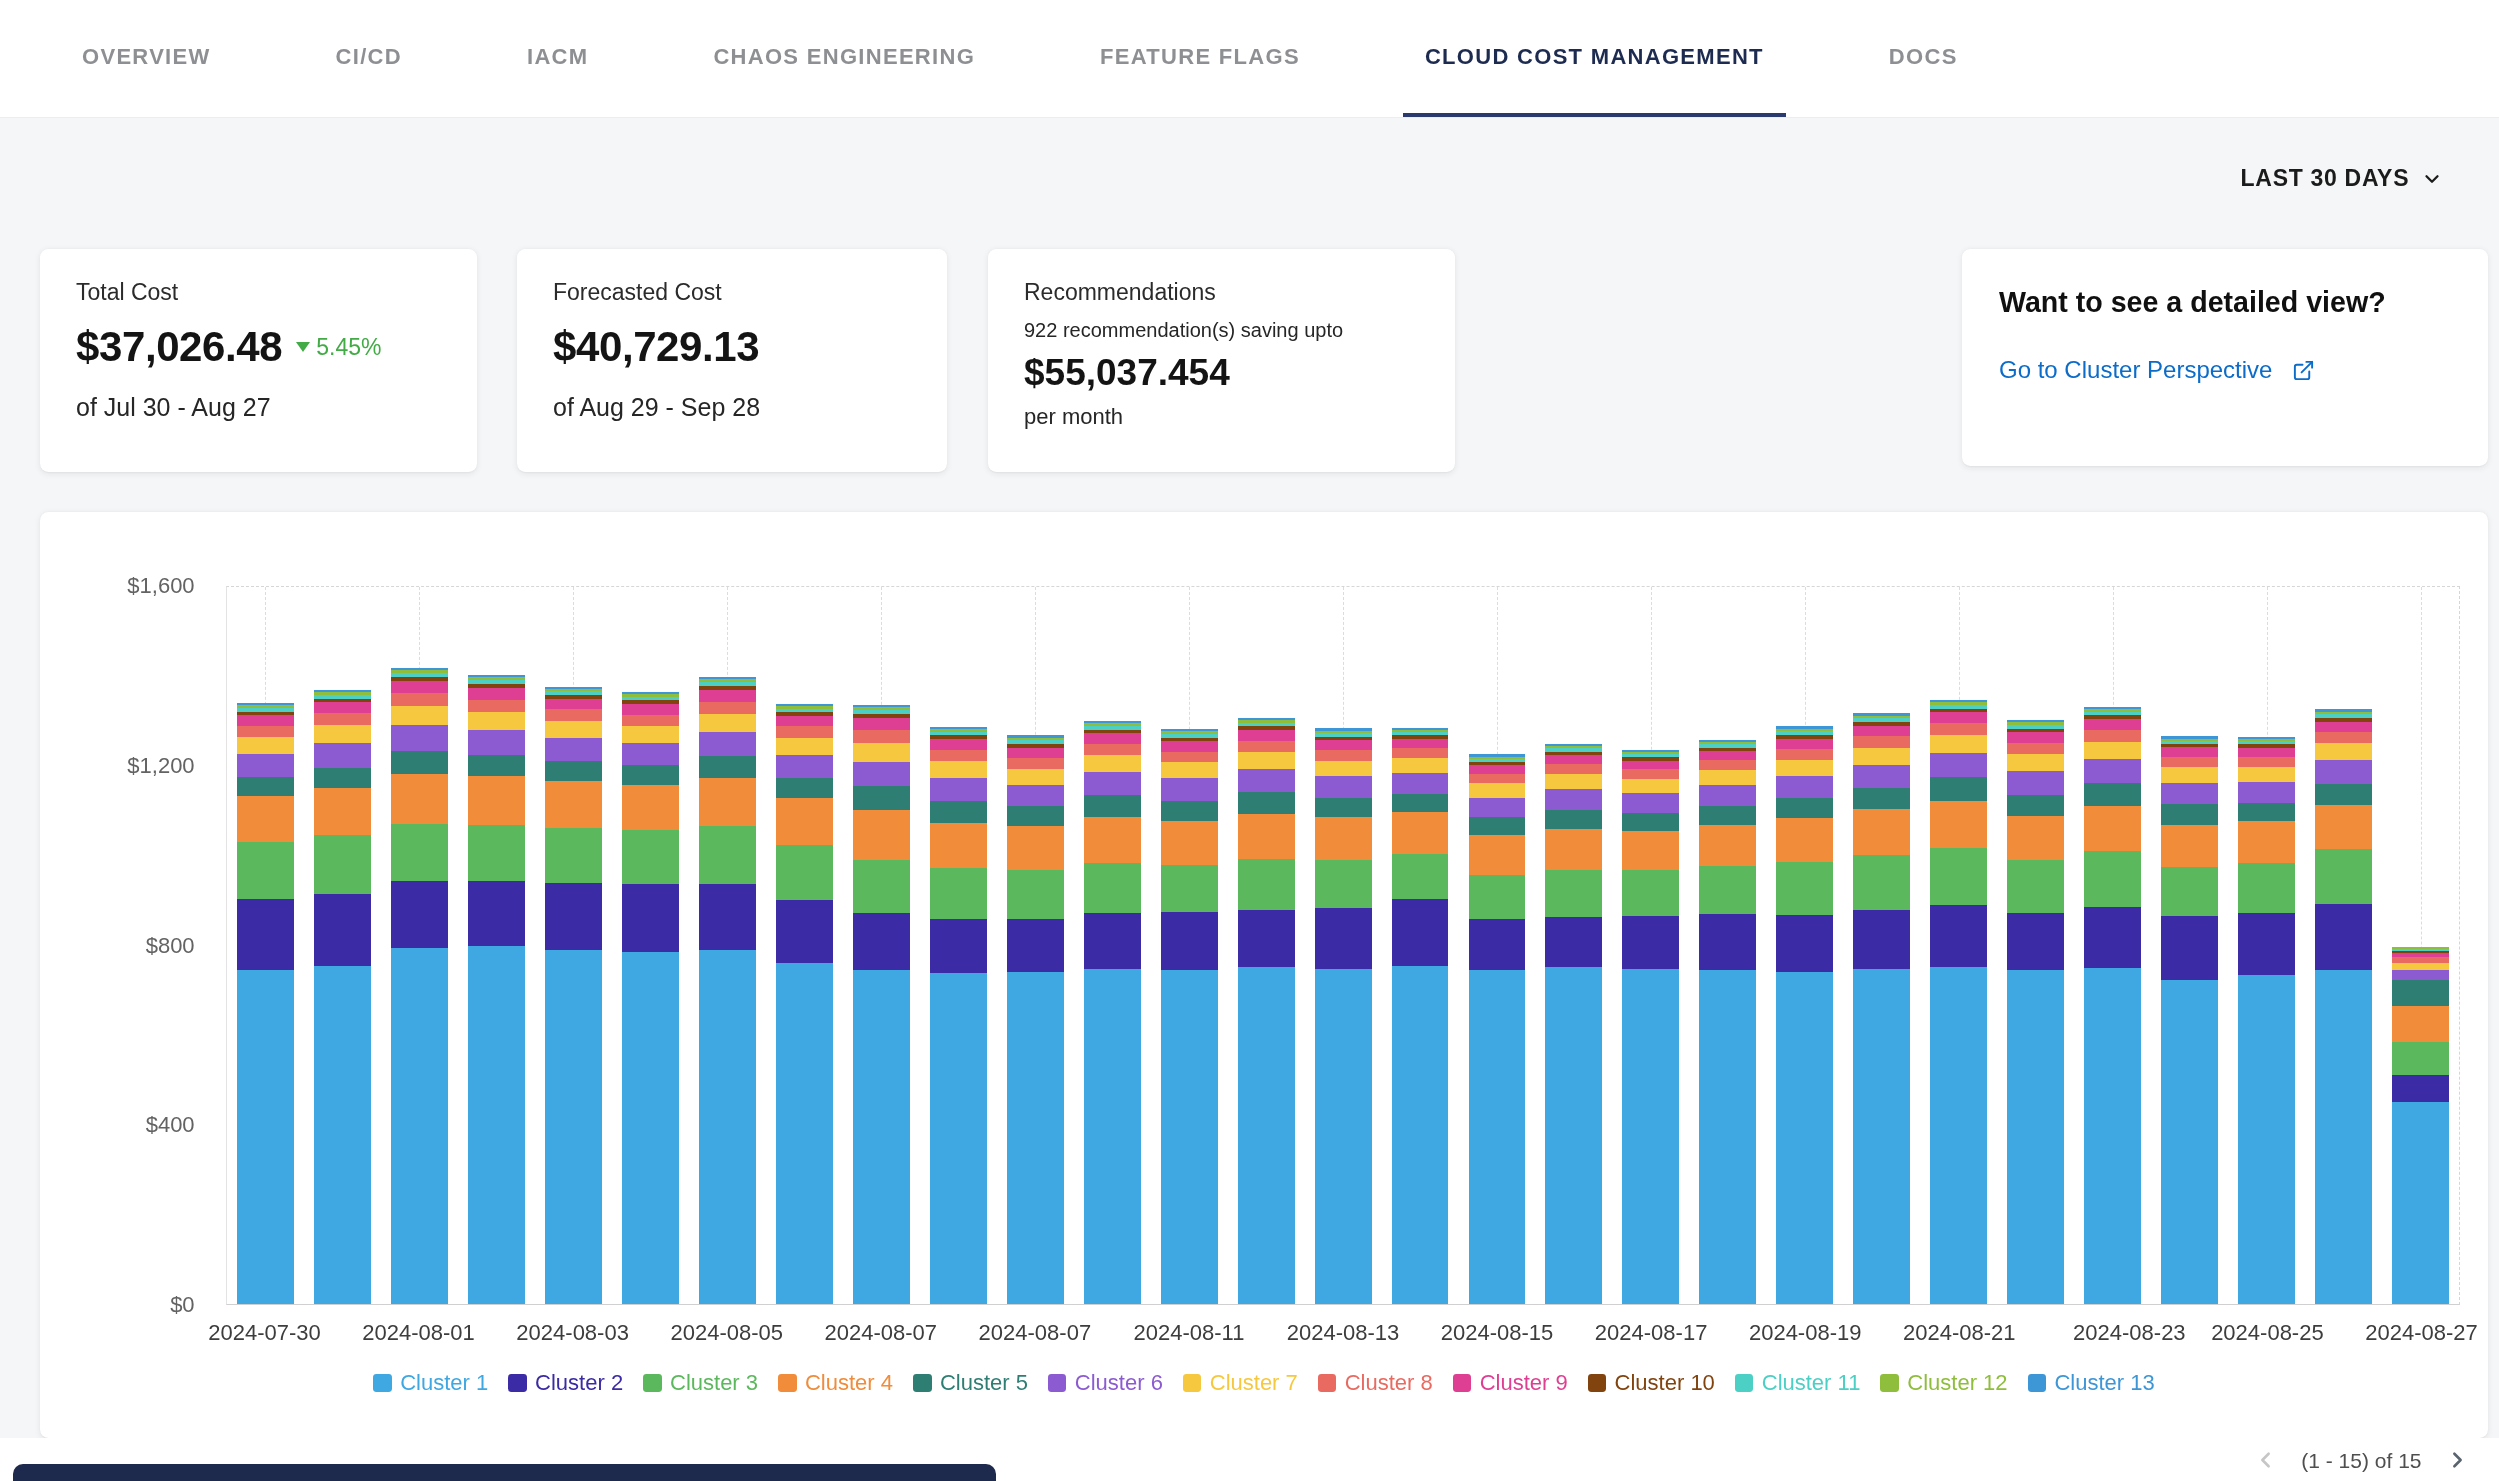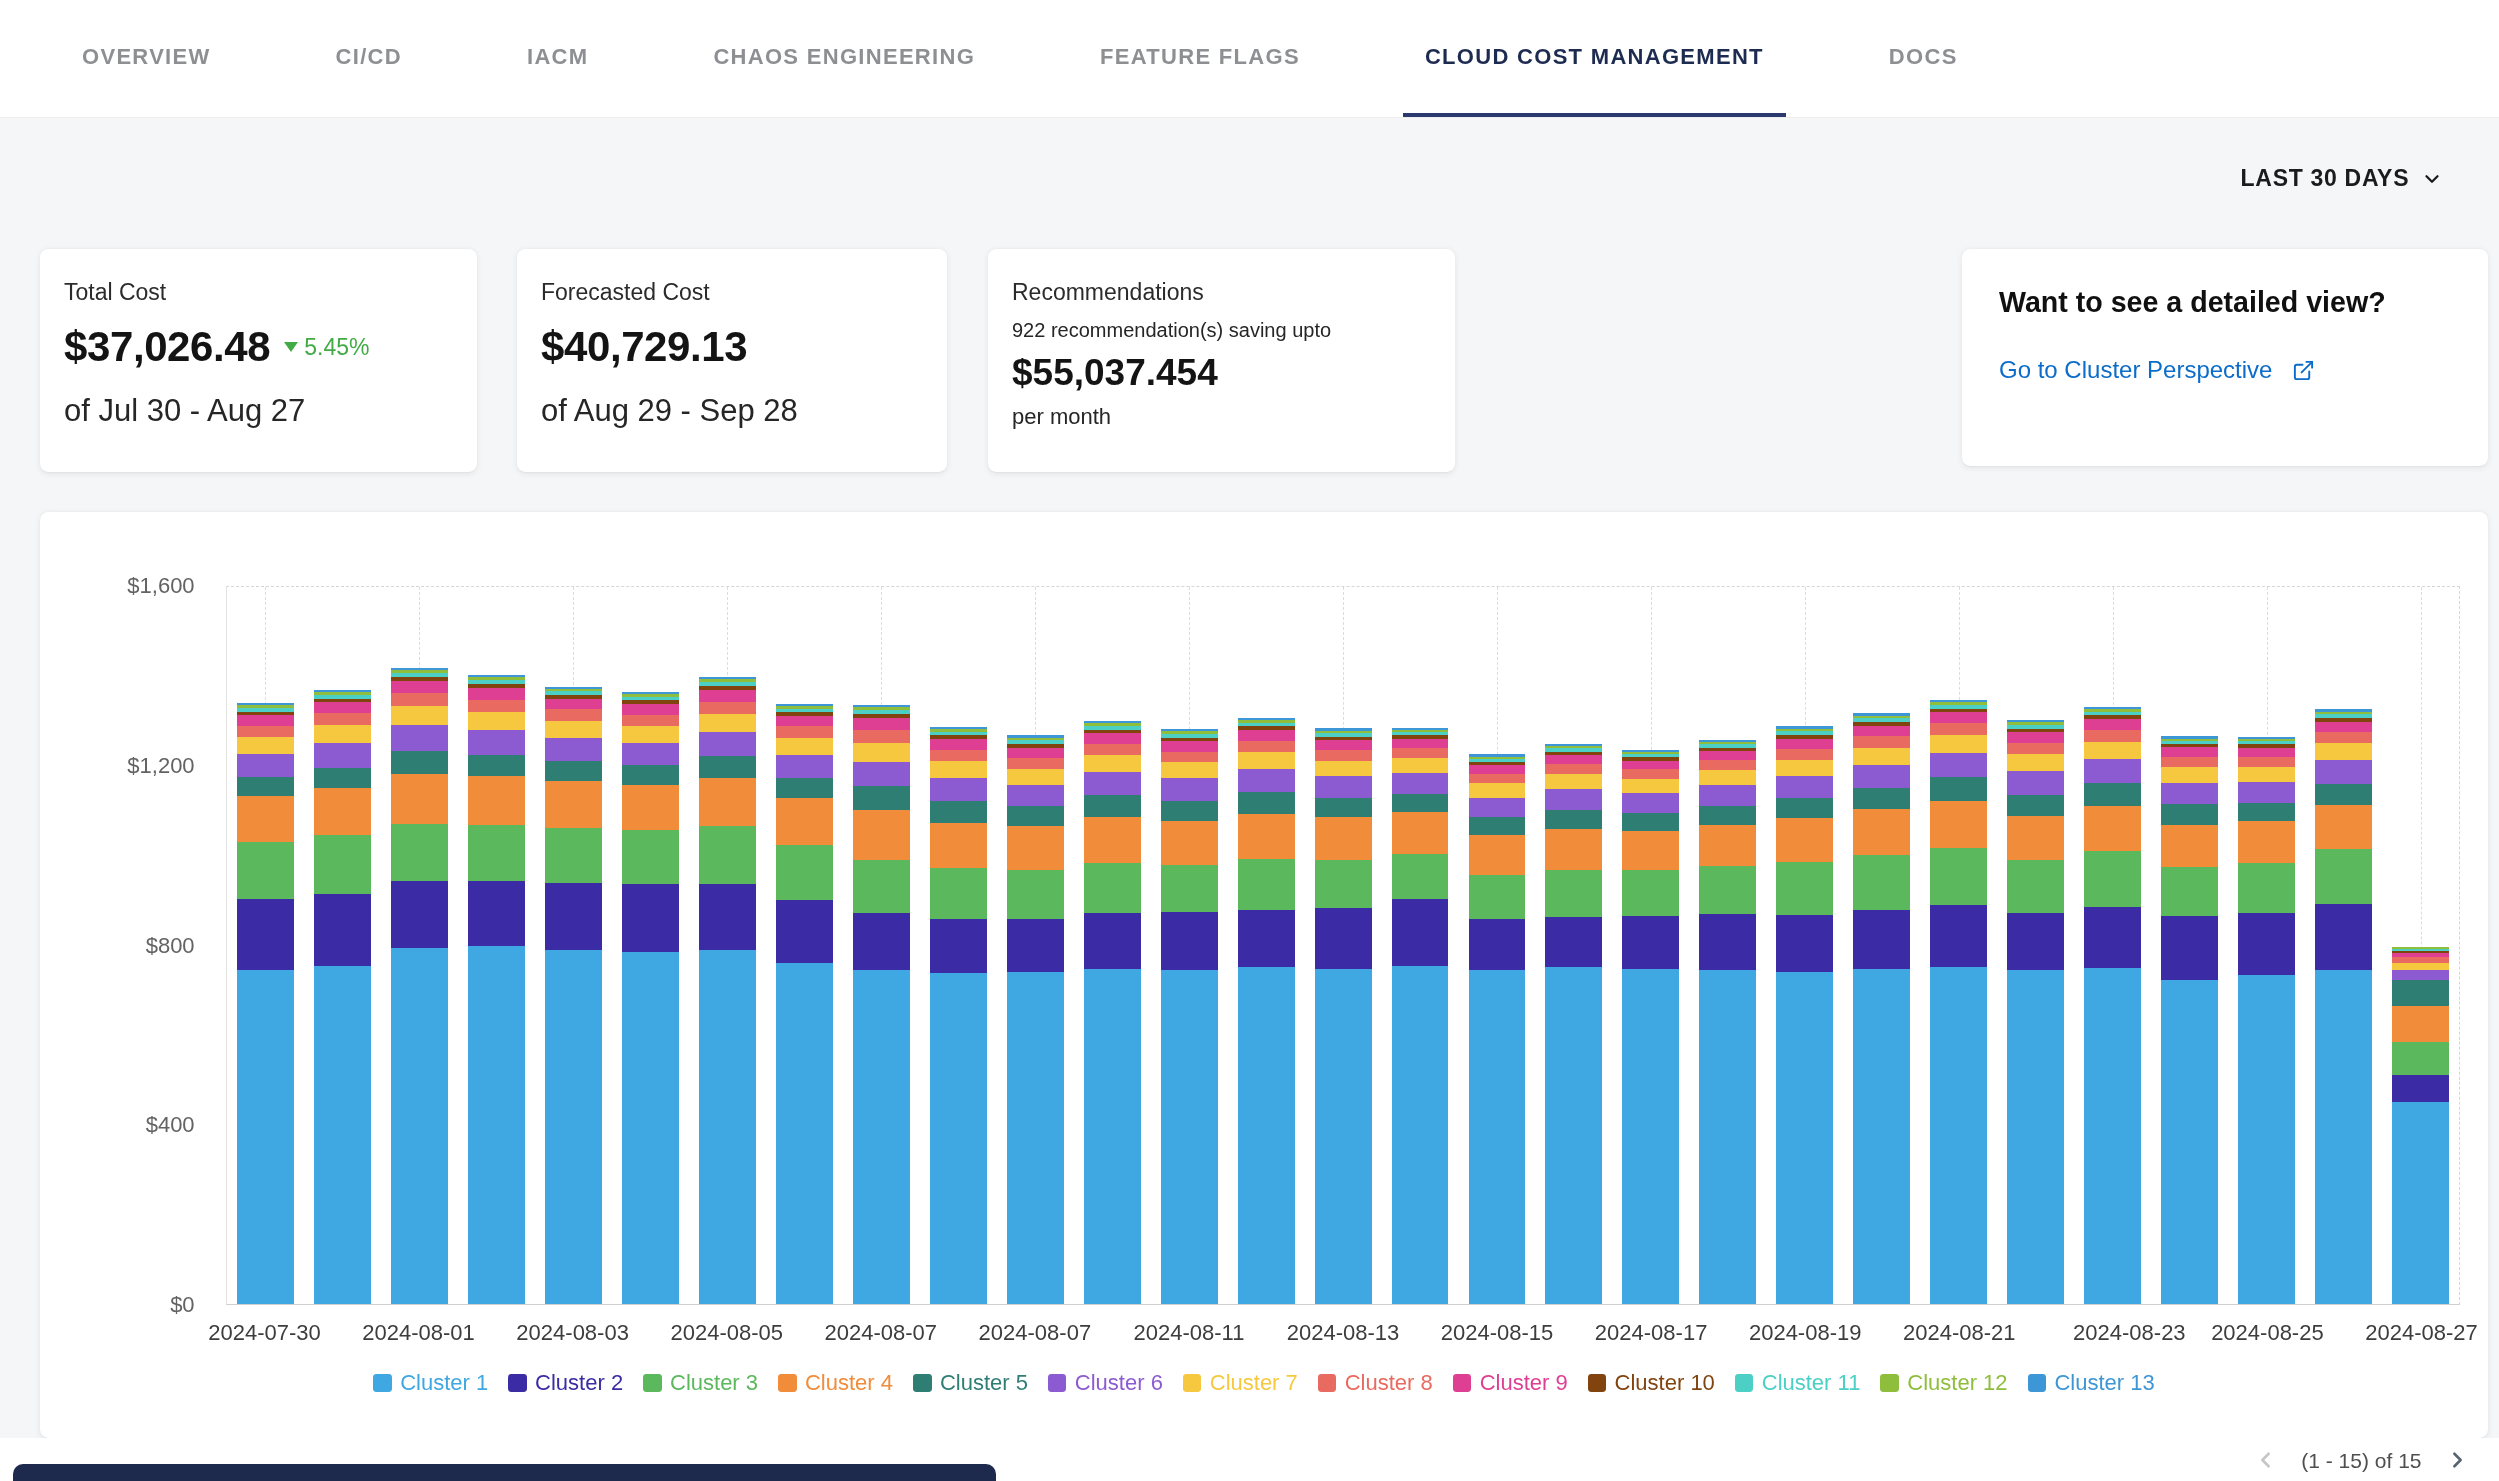--- a/index.html
+++ b/index.html
@@ -32,27 +32,27 @@
     display: flex; align-items: center; gap: 11.8px;
     font-size: 23px; font-weight: 700; letter-spacing: 0.7px; color: #1b1b1b;
     cursor: pointer;
   }
 
   
   .card {
     position: absolute; background: #ffffff; border-radius: 8.4px;
     box-shadow: 0 1.7px 6.7px rgba(40,41,61,0.08), 0 0.8px 1.7px rgba(0,0,0,0.04);
   }
-  .stat-card { padding: 30px 24px; }
+  .stat-card { padding: 30px 36px; }
   .card-title { font-size: 23px; color: #2b2b2b; }
   .stat-value-row { display: flex; align-items: center; gap: 13.4px; margin-top: 17px; }
   .stat-value { font-size: 42px; font-weight: 700; color: #141414; letter-spacing: -0.4px; }
   .delta { display: flex; align-items: center; gap: 6.7px; font-size: 23px; color: #42ab45; }
   .tri-down { width: 0; height: 0; border-left: 7.6px solid transparent; border-right: 7.6px solid transparent; border-top: 10px solid #42ab45; display: inline-block; }
-  .stat-period { font-size: 31px; color: #262626; margin-top: 22px; }
+  .stat-period { font-size: 25px; color: #262626; margin-top: 22px; }
 
   #card-total     { left: 40px;   top: 249px; width: 437px; height: 223px; }
   #card-forecast  { left: 517px;  top: 249px; width: 430px; height: 223px; }
   #card-reco      { left: 988px; top: 249px; width: 467px; height: 223px; }
   #card-detail    { left: 1962px; top: 249px; width: 526px; height: 217px; padding: 37px 37px; }
 
   .reco-sub { font-size: 20px; color: #262626; margin-top: 13.4px; }
   .reco-value { font-size: 37px; font-weight: 700; color: #141414; margin-top: 10px; }
   .reco-suffix { font-size: 22px; color: #262626; margin-top: 10px; }
 

